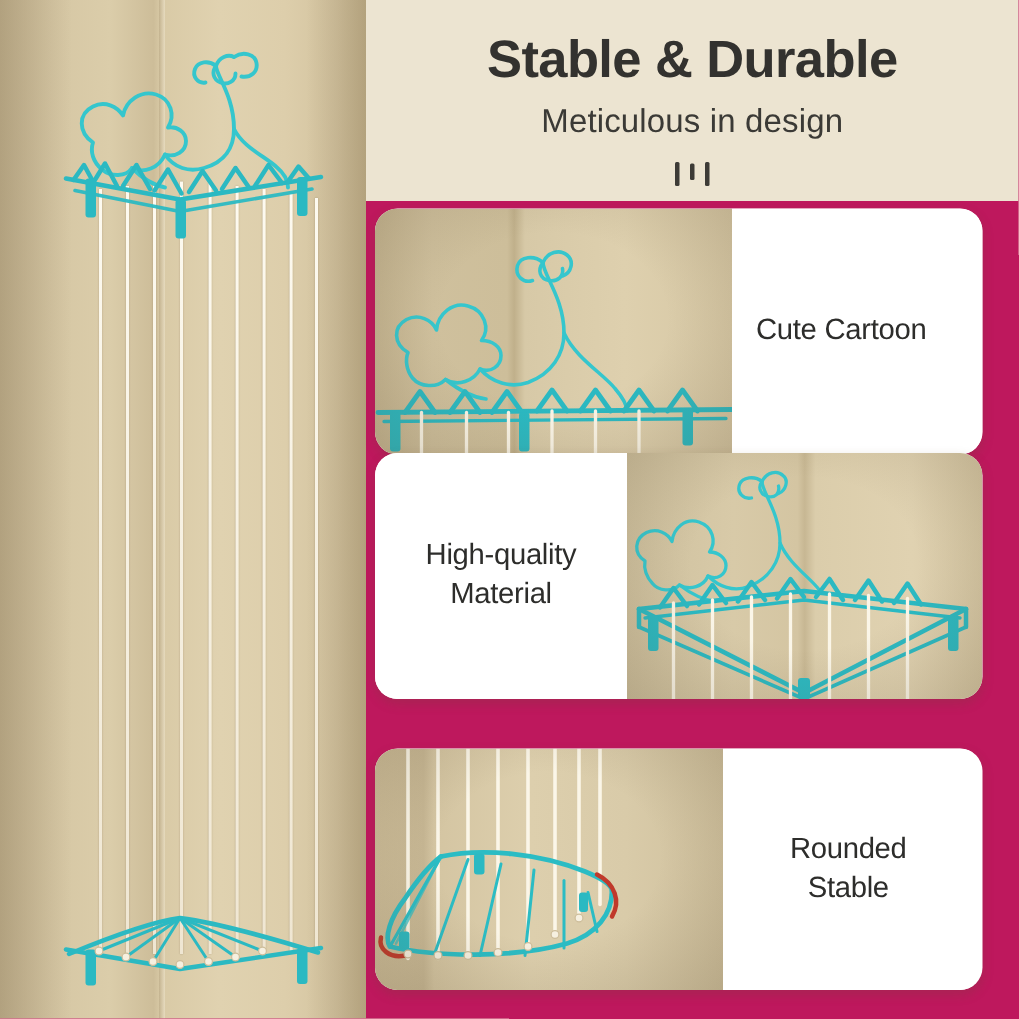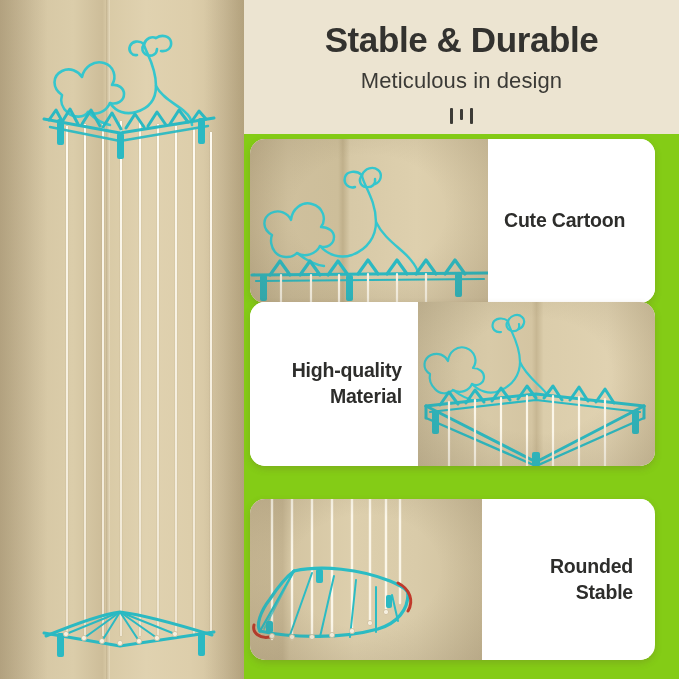--- a/index.html
+++ b/index.html
@@ -8,21 +8,21 @@
     font-family:"Liberation Sans", sans-serif;
     background:#ece4d1;
     overflow:hidden;
     position:relative;
   }
 
   
   .page {
     position:absolute; inset:0;
     width:679px; height:679px;
-    background:#84cc16;
+    background:#be185d;
   }
 
   
   .hero {
     position:absolute; left:0; top:0;
     width:244px; height:679px;
     overflow:hidden;
     background:
       linear-gradient(90deg,
         #cfbf9b 0%, #d6c7a4 14%, #dbcdaa 30%,
@@ -91,22 +91,22 @@
   #card-2 { top:302px; height:164px; }
   #card-3 { top:499px; height:161px; }
 
   .card-photo { position:relative; overflow:hidden; height:100%; }
   .card-text {
     background:#ffffff; height:100%;
     display:flex; align-items:center;
     padding:0 16px;
   }
   .card-text p {
-    font-size:19.5px; font-weight:bold; color:#2d2d2b;
-    line-height:1.32; letter-spacing:-0.2px;text-align:right;
+    font-size:19.5px; font-weight:normal; color:#2d2d2b;
+    line-height:1.32; letter-spacing:-0.2px;
   }
   .ct-left  { text-align:left; }
   .ct-center{ text-align:center; width:100%; }
 
   
   #card-1 .card-photo { width:238px; }
   #card-1 .card-text  { width:167px; }
   #card-2 .card-text  { width:168px; }
   #card-2 .card-photo { width:237px; }
   #card-3 .card-photo { width:232px; }

